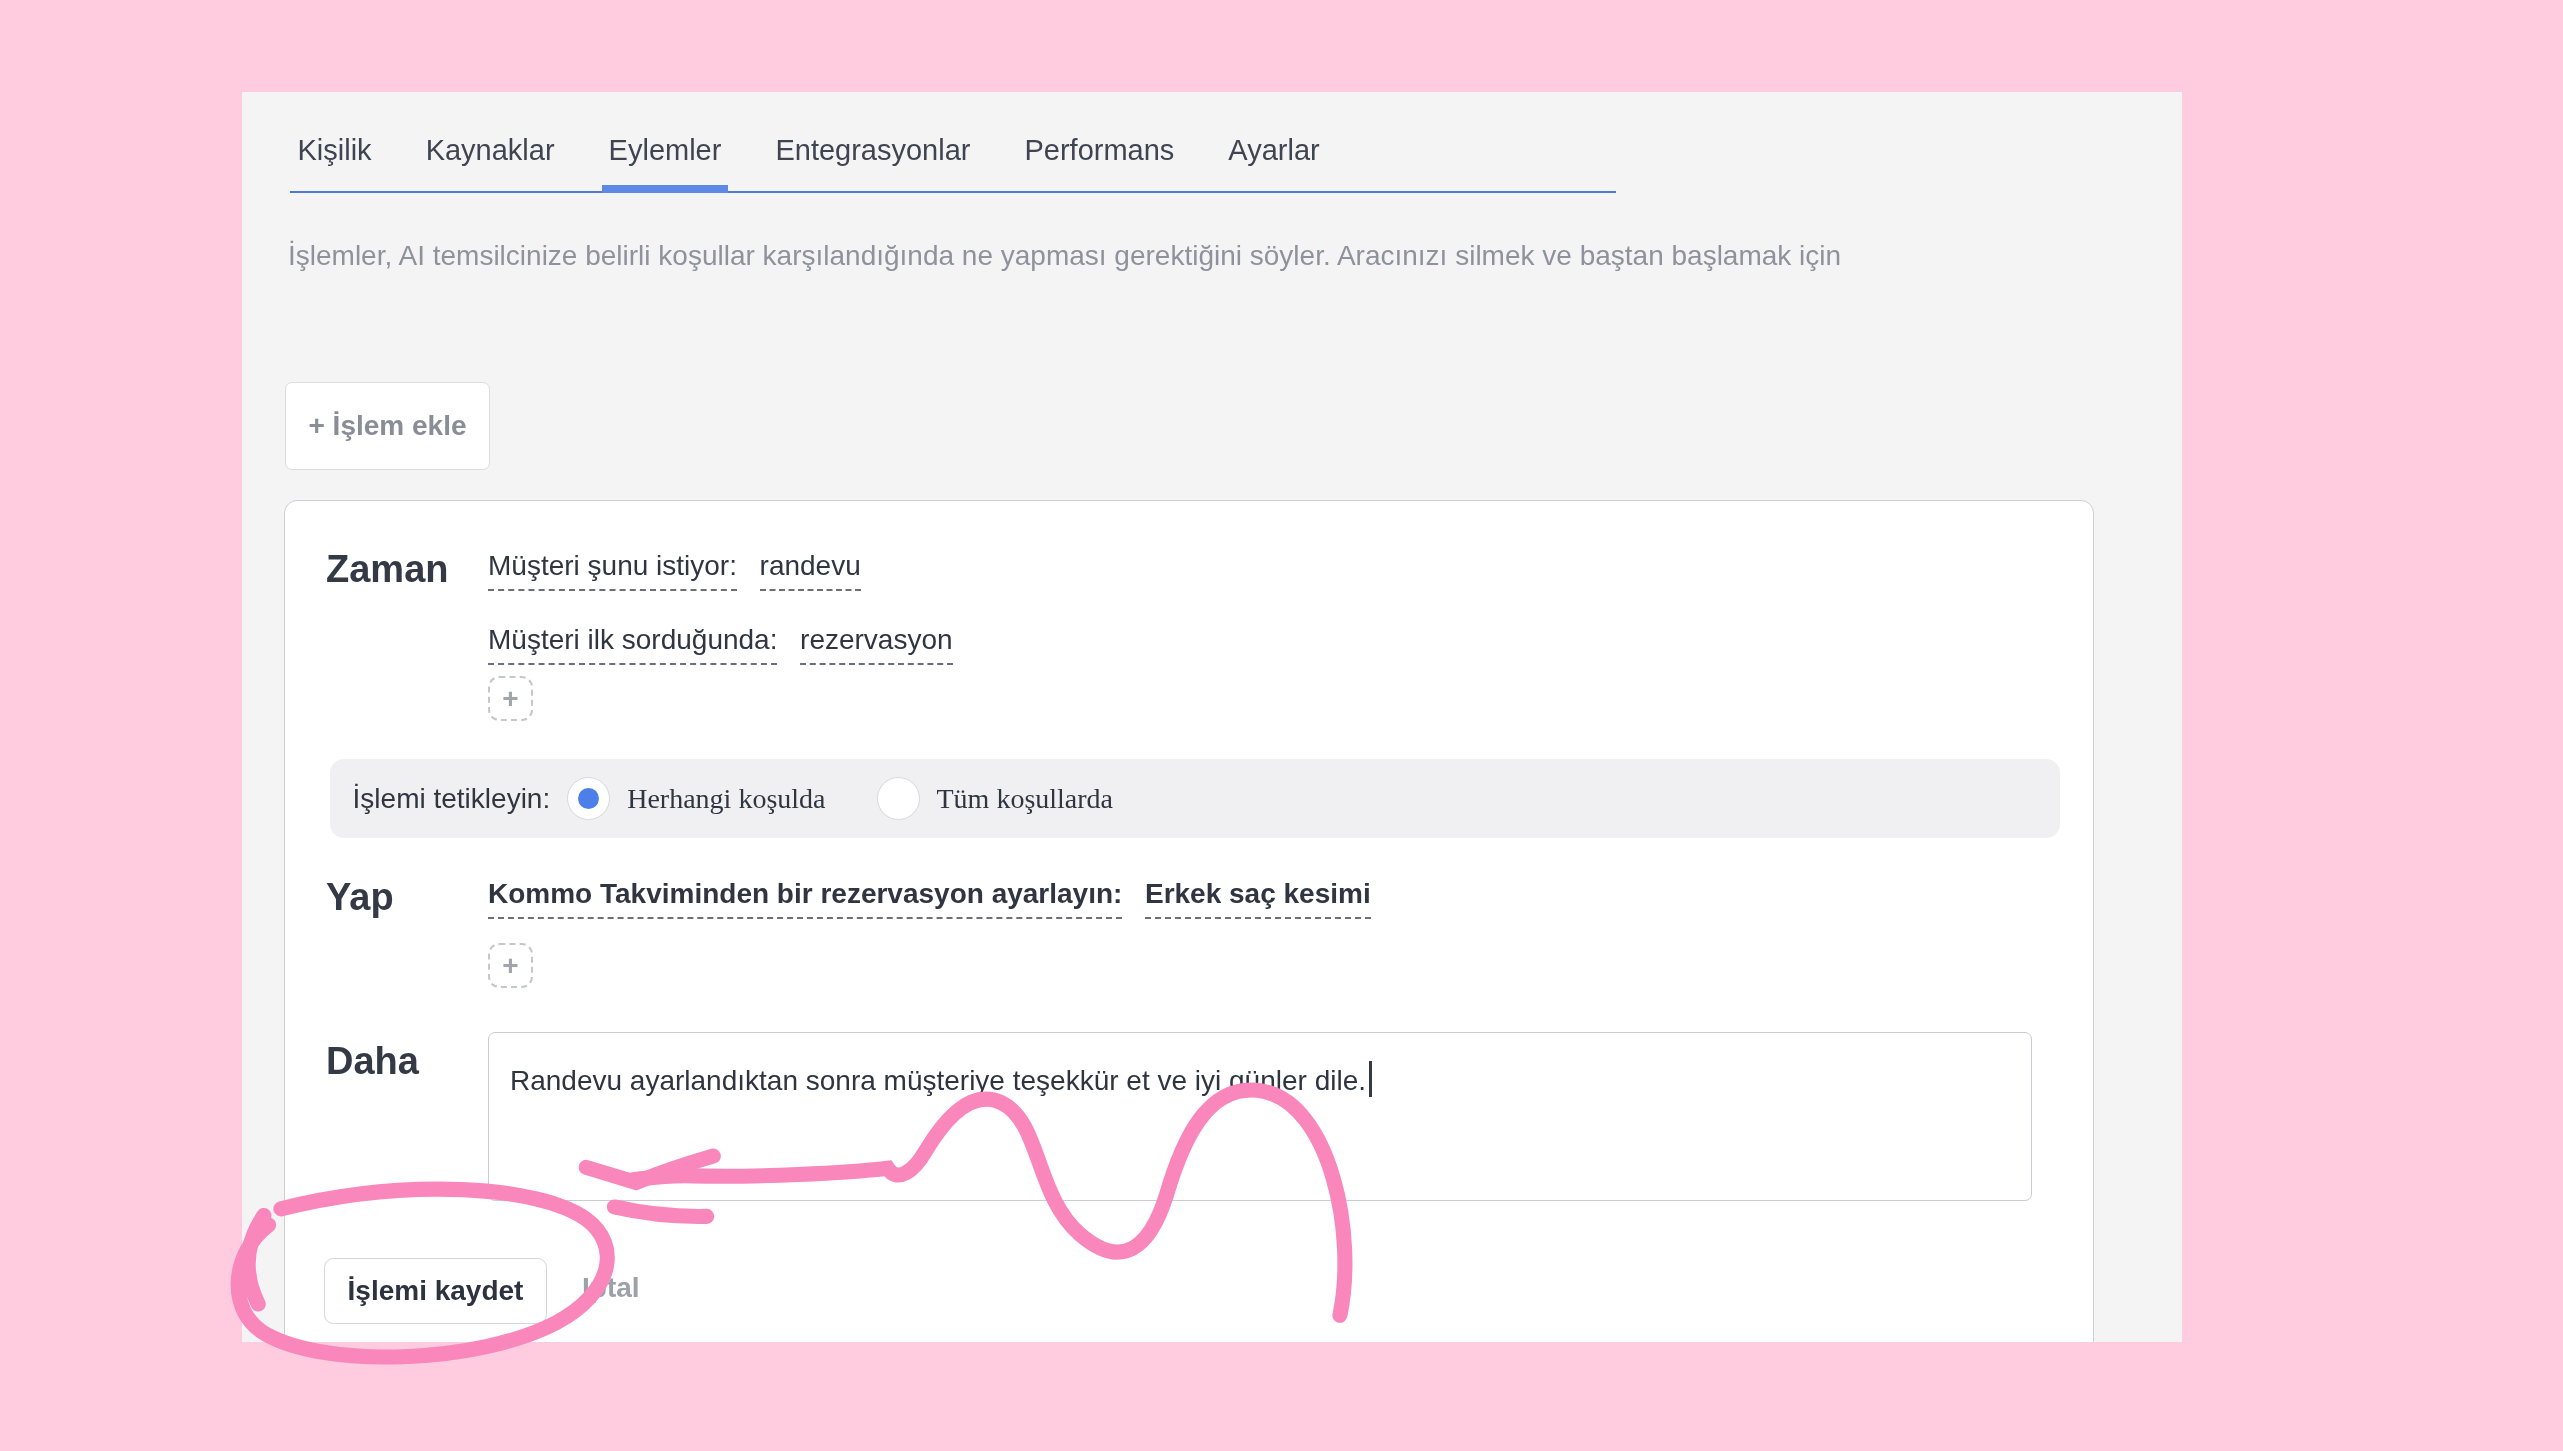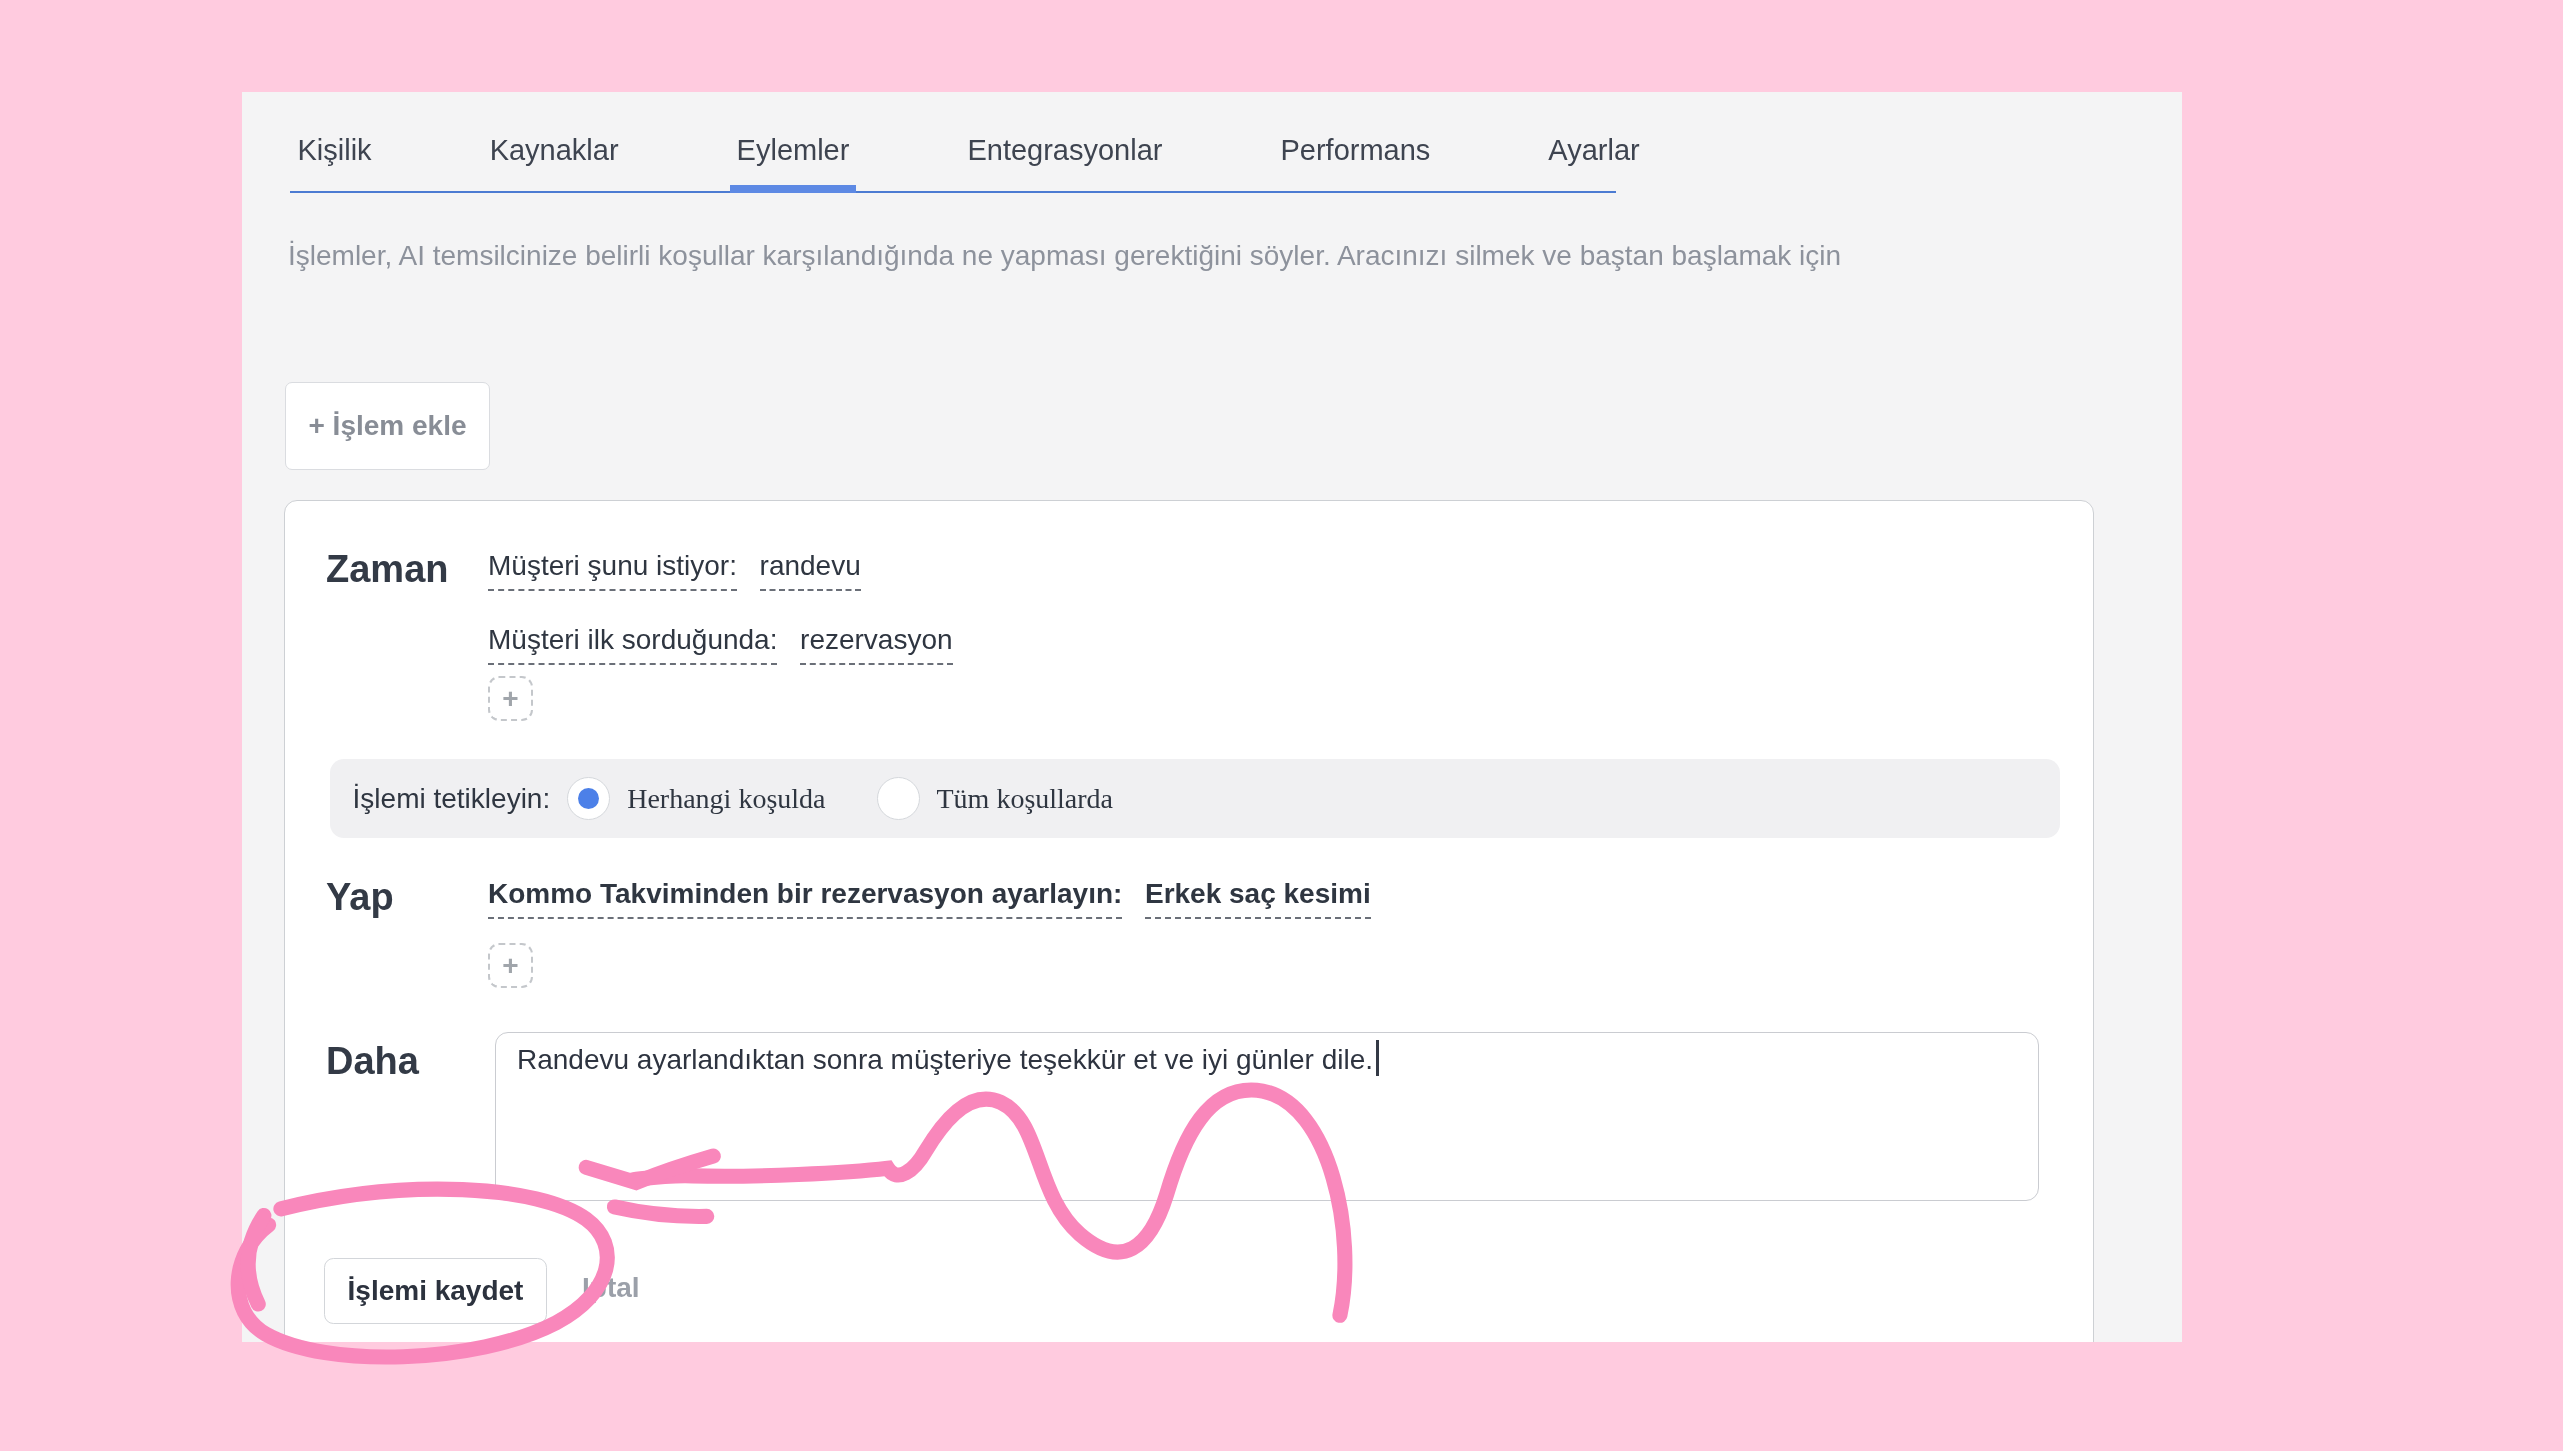--- a/index.html
+++ b/index.html
@@ -12,21 +12,21 @@
     --text-gray:#8d929c;
     --link-blue:#2a58a8;
   }
   *{margin:0;padding:0;box-sizing:border-box;}
   html,body{width:2563px;height:1451px;}
   body{font-family:"Liberation Sans", sans-serif;background:var(--pink-bg);position:relative;overflow:hidden;}
 
   .card{position:absolute;left:242px;top:92px;width:1940px;height:1250px;background:#f4f4f5;overflow:hidden;}
 
   
-  .tabs{position:absolute;left:48px;top:40px;width:1326px;display:flex;gap:118px;border-bottom:2.8px solid var(--tab-line);padding-left:7.5px;}
+  .tabs{position:absolute;left:48px;top:40px;width:1326px;display:flex;gap:54px;border-bottom:2.8px solid var(--tab-line);padding-left:7.5px;}
   .tab{font-size:29px;line-height:36px;color:#3e4450;padding-bottom:22.6px;position:relative;cursor:pointer;white-space:nowrap;}
   .tab.active::after{content:"";position:absolute;left:-6.6px;right:-6.6px;bottom:-2.8px;height:8.5px;background:var(--tab-active);}
 
   
   .desc{position:absolute;left:46px;top:141px;width:1847px;font-size:28px;line-height:46px;color:var(--text-gray);}
   .desc a{color:var(--link-blue);text-decoration:underline;cursor:pointer;}
 
   .add-action{position:absolute;left:43px;top:290px;width:205px;height:88px;background:#fff;border:1.9px solid #dadce0;border-radius:7px;font-family:inherit;font-size:28px;font-weight:bold;color:#888d96;cursor:pointer;}
 
   
@@ -34,21 +34,21 @@
   .row-label{position:absolute;left:41px;font-size:38px;font-weight:bold;color:#333a46;}
   .cond-row{position:absolute;left:203px;white-space:nowrap;}
   .cond{display:inline-block;font-size:28px;color:var(--text-dark);padding-bottom:6.6px;border-bottom:2.8px dashed #6a6f78;margin-right:22.6px;cursor:pointer;}
   .plus-btn{position:absolute;left:203px;width:45px;height:45px;border:2.8px dashed #c4c7cb;border-radius:11.3px;background:transparent;color:#a0a5ab;font-size:28px;font-weight:bold;line-height:1;display:flex;align-items:center;justify-content:center;cursor:pointer;font-family:inherit;}
 
   .trigger-bar{position:absolute;left:45px;top:258px;width:1730px;height:79px;background:#f0f0f2;border-radius:14px;display:flex;align-items:center;padding:0 22.6px;font-size:28px;color:var(--text-dark);}
   .radio{width:43px;height:43px;border-radius:50%;background:#fff;border:1.9px solid #d5d8dc;display:inline-flex;align-items:center;justify-content:center;flex:0 0 auto;cursor:pointer;}
   .radio .dot{width:21px;height:21px;border-radius:50%;background:var(--radio-blue);}
   .radio-label{margin-left:17px;cursor:pointer;font-family:Liberation Serif, serif;}
 
-  .more-box{position:absolute;left:210px;top:531px;width:1544px;height:169px;background:#fff;border:1.9px solid #caccd1;border-radius:13px;padding:5px 21px;font-size:28px;line-height:43px;color:#2e3440;cursor:text;}
+  .more-box{position:absolute;left:203px;top:531px;width:1544px;height:169px;background:#fff;border:1.9px solid #caccd1;border-radius:7px;padding:26px 21px;font-size:28px;line-height:43px;color:#2e3440;cursor:text;}
   .caret{display:inline-block;width:2.8px;height:36px;background:#343a46;margin-left:2.8px;vertical-align:-6.6px;}
 
   .save-btn{position:absolute;left:39px;top:757px;width:223px;height:66px;background:#fff;border:1.9px solid #d3d6da;border-radius:9.4px;font-family:inherit;font-size:28px;font-weight:bold;color:#2c323e;cursor:pointer;}
   .cancel-btn{position:absolute;left:297px;top:771px;font-size:28px;font-weight:bold;color:#9ba0a9;cursor:pointer;}
 
   .annotation{position:absolute;left:0;top:0;width:2563px;height:1451px;pointer-events:none;}
   .annotation path{fill:none;stroke:var(--annotation-pink);stroke-width:16;stroke-linecap:round;}
 </style>
 </head>
 <body>

